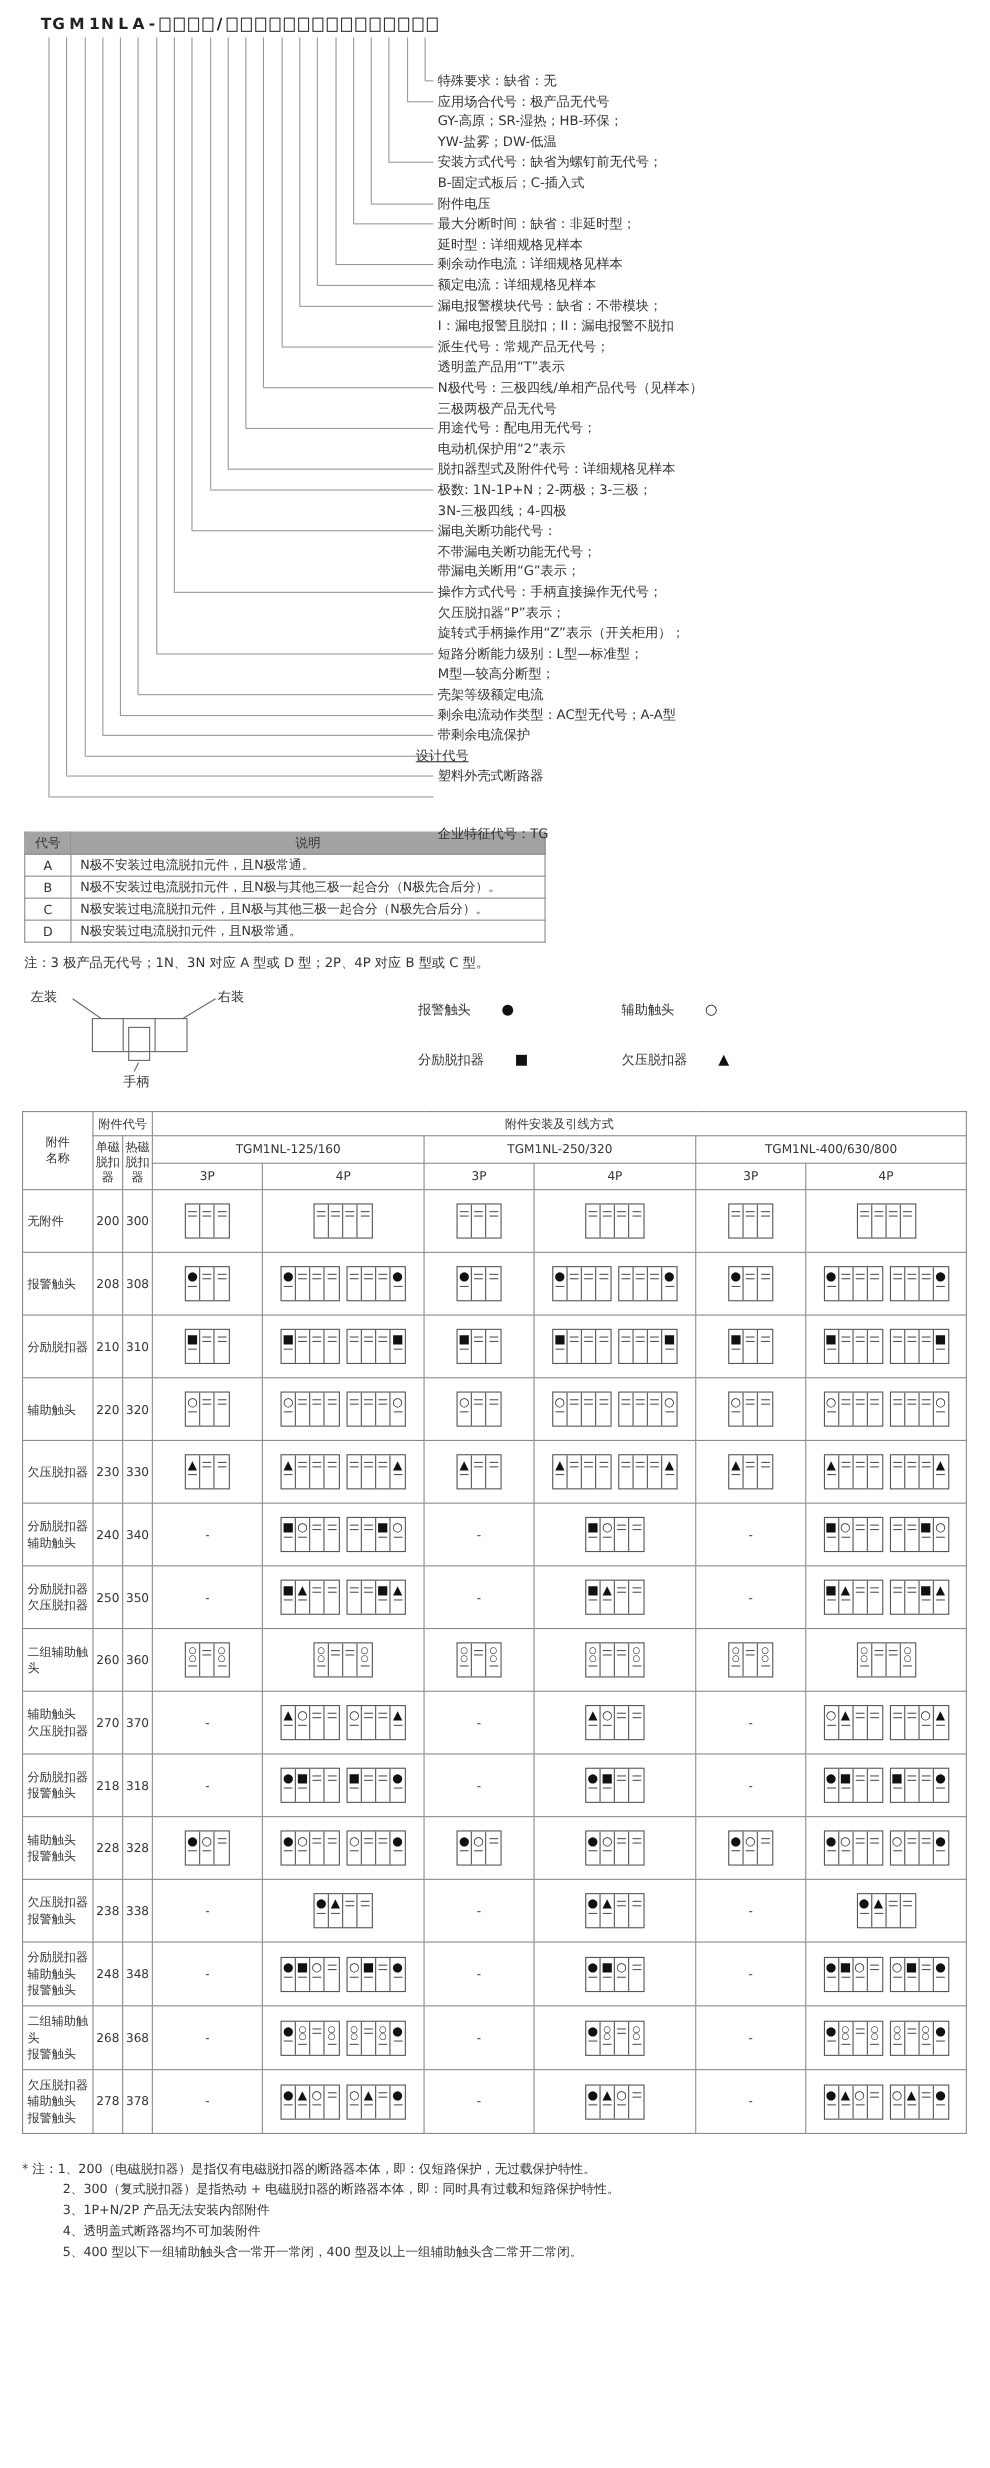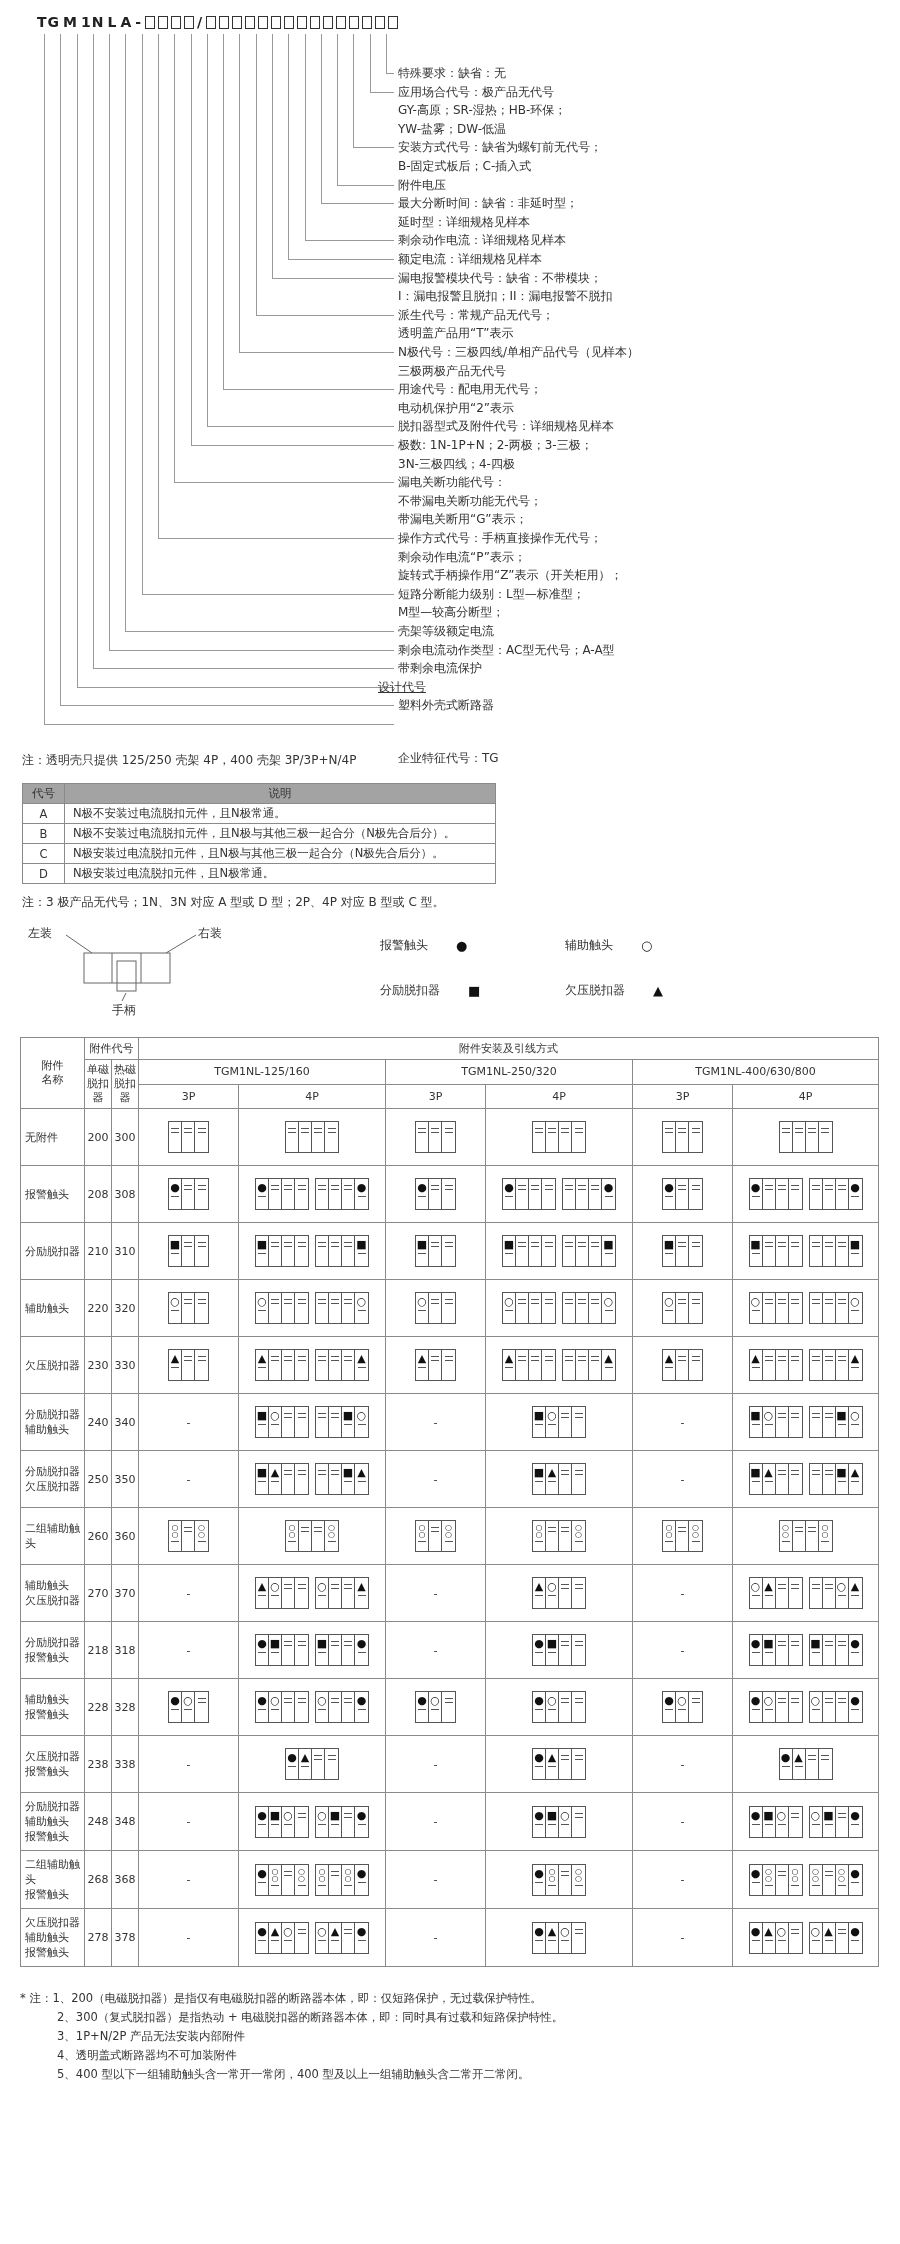--- a/index.html
+++ b/index.html
@@ -167,21 +167,21 @@
       <div class="hline" style="left: 154px; top: 468px; width: 220px;"></div>
       <div class="agroup" style="left: 378px; top: 459.2px;">
         <div>漏电关断功能代号：</div>
         <div>不带漏电关断功能无代号；</div>
         <div>带漏电关断用“G”表示；</div>
       </div>
       <div class="vline" style="left: 138px; top: 20px; height: 504px;"></div>
       <div class="hline" style="left: 138px; top: 524px; width: 236px;"></div>
       <div class="agroup" style="left: 378px; top: 515px;">
         <div>操作方式代号：手柄直接操作无代号；</div>
-        <div>剩余动作电流“P”表示；</div>
+        <div>欠压脱扣器“P”表示；</div>
         <div>旋转式手柄操作用“Z”表示（开关柜用）；</div>
       </div>
       <div class="vline" style="left: 122px; top: 20px; height: 560px;"></div>
       <div class="hline" style="left: 122px; top: 580px; width: 252px;"></div>
       <div class="agroup" style="left: 378px; top: 570.8px;">
         <div>短路分断能力级别：L型—标准型；</div>
         <div>M型—较高分断型；</div>
       </div>
       <div class="vline" style="left: 105px; top: 20px; height: 597px;"></div>
       <div class="hline" style="left: 105px; top: 617px; width: 269px;"></div>
@@ -208,21 +208,20 @@
       <div class="agroup" style="left: 378px; top: 682.4px;">
         <div>塑料外壳式断路器</div>
       </div>
       <div class="vline" style="left: 24px; top: 20px; height: 690px;"></div>
       <div class="hline" style="left: 24px; top: 710px; width: 350px;"></div>
       <div class="agroup" style="left: 378px; top: 701px; margin-top: 34px;">
         <div>企业特征代号：TG</div>
       </div>
     </section>
 
-  <p class="note-line">注：透明壳只提供 125/250 壳架 4P，400 壳架 3P/3P+N/4P</p>
 
   <table class="codes-table">
     <thead id="codes-head">
         <tr>
           <th>代号</th>
           <th>说明</th>
         </tr>
       </thead>
     <tbody id="codes-body">
         <tr>

